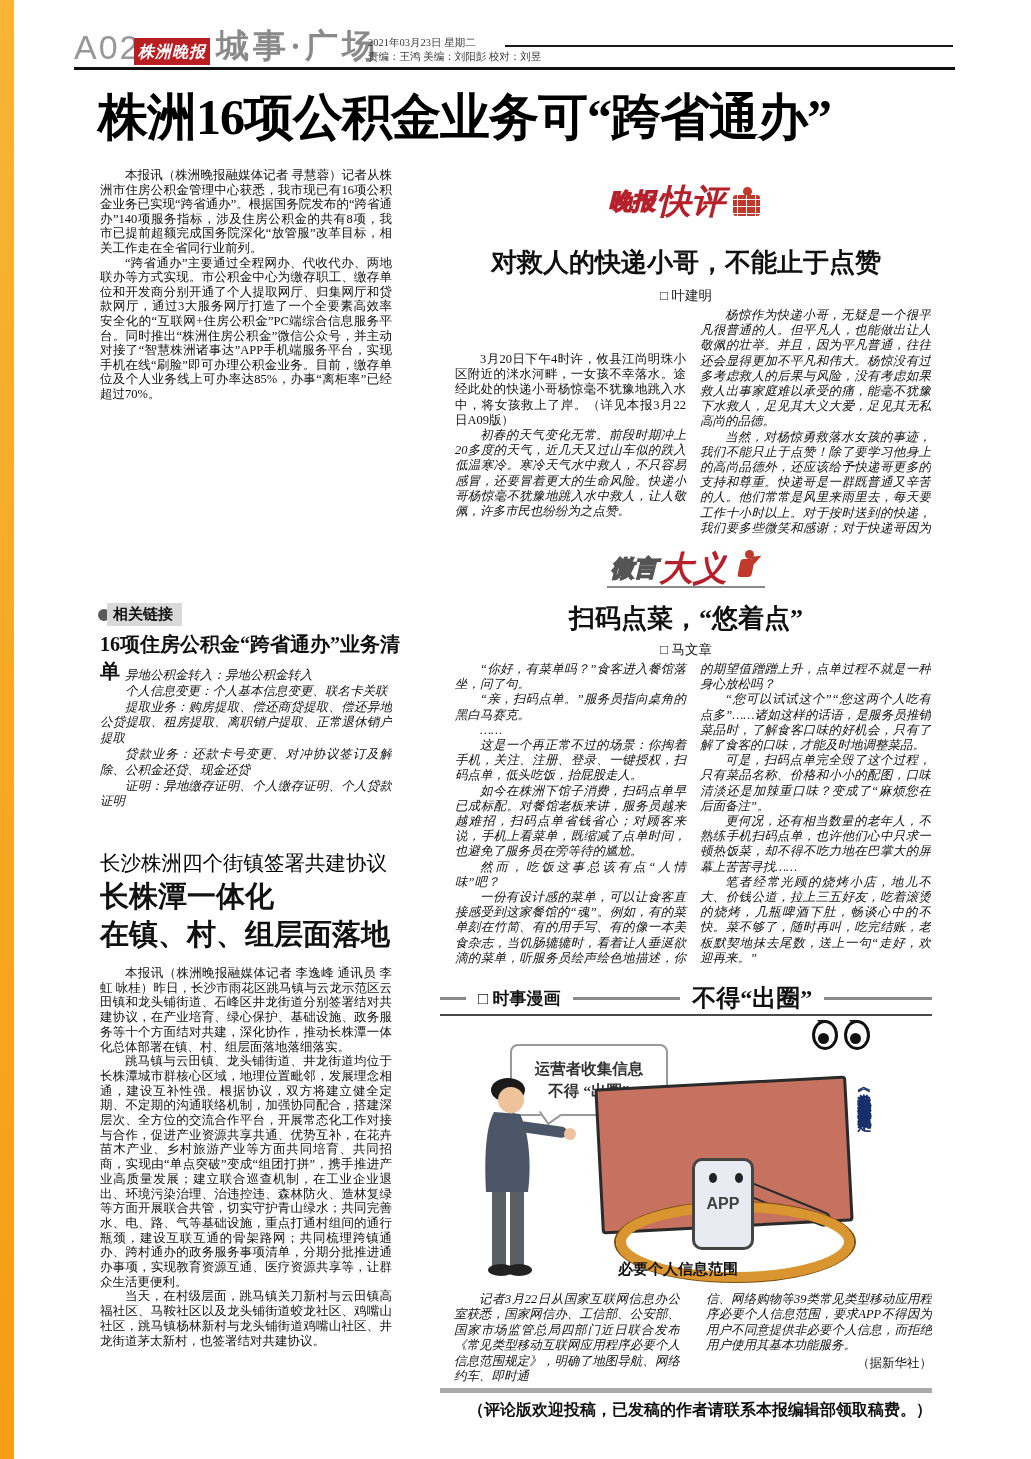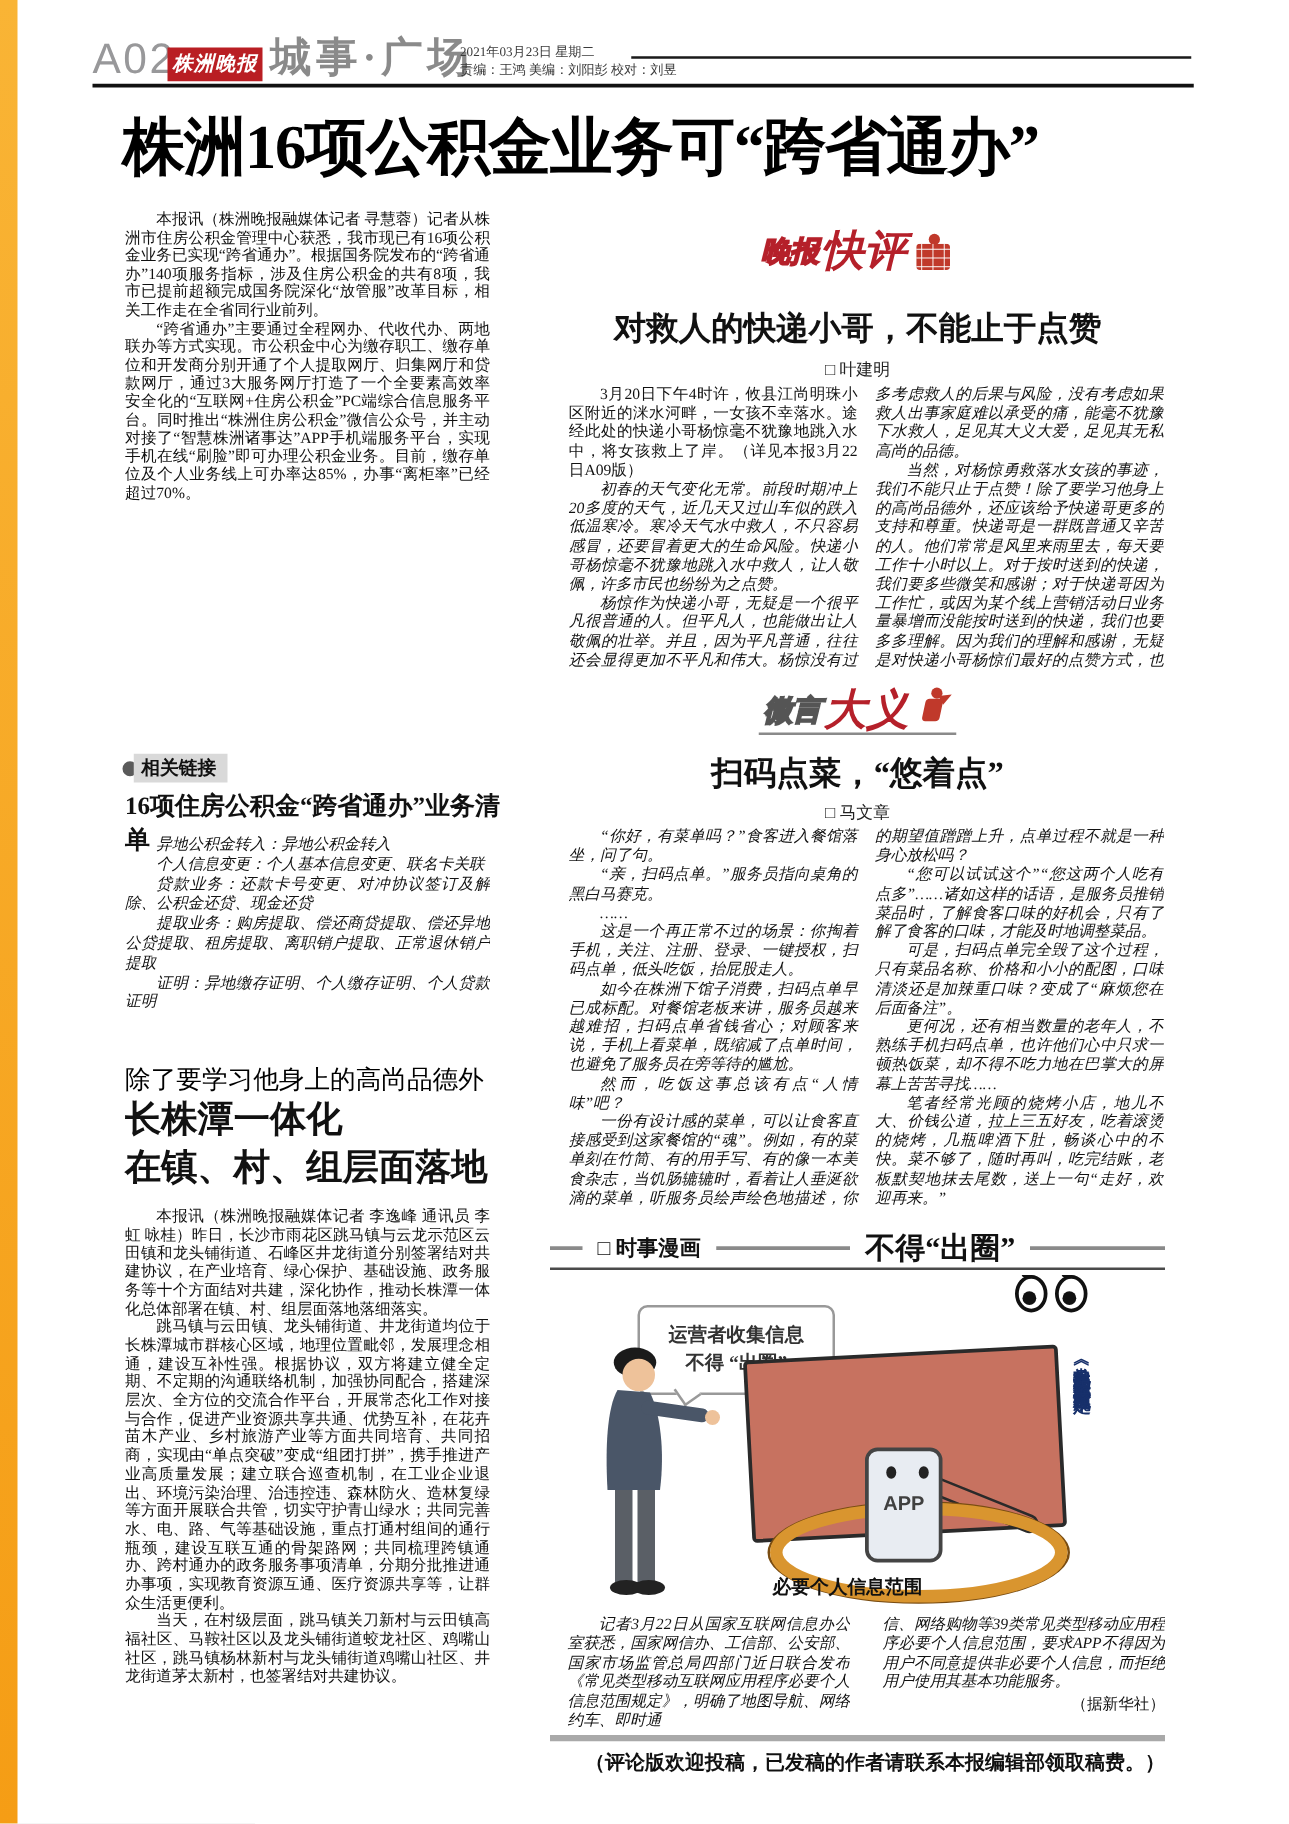--- a/index.html
+++ b/index.html
@@ -83,21 +83,21 @@
   .cmt-headline { width:492px; text-align:center; font-size:26px; font-weight:bold; }
   .hl1 { left:440px; top:245px; }
   .hl2 { left:440px; top:601px; }
   .cmt-author { width:492px; text-align:center; font-size:13.5px; color:#222; }
   .au1 { left:440px; top:287px; }
   .au2 { left:440px; top:641px; }
   .cmt-body { left:455px; width:476px; column-count:2; column-gap:14px;
     font-size:12.5px; line-height:15.2px; }
   .c1-body { top:308px; height:238px; }
   .c1-body p { font-style:italic; }
-  .c1-body p:first-child { font-style:normal; }
+  .c1-body p:first-child { font-style:normal;margin-top:44px; }
   .c2-body { top:662px; height:320px; }
 
   
   .cartoon { left:440px; top:984px; width:492px; height:462px; }
   .ct-header { display:flex; align-items:center; gap:12px; height:28px;text-align:center; }
   .ct-dash { width:26px; height:3px; background:#8a8a8a; }
   .ct-label { font-size:17px; font-weight:bold; white-space:nowrap; }
   .ct-line { flex:1; height:3px; background:#8a8a8a; }
   .ct-title { font-size:24px; font-weight:bold; white-space:nowrap; }
   .ct-rule { margin-top:2px; height:2px; background:#4a4a4a; }
@@ -169,26 +169,26 @@
     </div>
 
   <div class="abs rel-tag">
     <span class="donut"></span>
     <span class="rel-tag-label">相关链接</span>
   </div>
   <div class="abs rel-title">16项住房公积金“跨省通办”业务清单</div>
   <div class="abs flow kai rel-items">
       <p>异地公积金转入：异地公积金转入</p>
       <p>个人信息变更：个人基本信息变更、联名卡关联</p>
+      <p>提取业务：购房提取、偿还商贷提取、偿还异地公贷提取、租房提取、离职销户提取、正常退休销户提取</p>
       <p>贷款业务：还款卡号变更、对冲协议签订及解除、公积金还贷、现金还贷</p>
-      <p>提取业务：购房提取、偿还商贷提取、偿还异地公贷提取、租房提取、离职销户提取、正常退休销户提取</p>
       <p>证明：异地缴存证明、个人缴存证明、个人贷款证明</p>
     </div>
 
-  <div class="abs kicker">除了要学习他身上的高尚品德外</div>
+  <div class="abs kicker">长沙株洲四个街镇签署共建协议</div>
   <div class="abs int-headline">
     <div>长株潭一体化</div>
     <div>在镇、村、组层面落地</div>
   </div>
   <div class="abs flow int-body">
       <p>本报讯（株洲晚报融媒体记者 李逸峰 通讯员 李虹 咏桂）昨日，长沙市雨花区跳马镇与云龙示范区云田镇和龙头铺街道、石峰区井龙街道分别签署结对共建协议，在产业培育、绿心保护、基础设施、政务服务等十个方面结对共建，深化协作，推动长株潭一体化总体部署在镇、村、组层面落地落细落实。</p>
       <p>跳马镇与云田镇、龙头铺街道、井龙街道均位于长株潭城市群核心区域，地理位置毗邻，发展理念相通，建设互补性强。根据协议，双方将建立健全定期、不定期的沟通联络机制，加强协同配合，搭建深层次、全方位的交流合作平台，开展常态化工作对接与合作，促进产业资源共享共通、优势互补，在花卉苗木产业、乡村旅游产业等方面共同培育、共同招商，实现由“单点突破”变成“组团打拼”，携手推进产业高质量发展；建立联合巡查机制，在工业企业退出、环境污染治理、治违控违、森林防火、造林复绿等方面开展联合共管，切实守护青山绿水；共同完善水、电、路、气等基础设施，重点打通村组间的通行瓶颈，建设互联互通的骨架路网；共同梳理跨镇通办、跨村通办的政务服务事项清单，分期分批推进通办事项，实现教育资源互通、医疗资源共享等，让群众生活更便利。</p>
       <p>当天，在村级层面，跳马镇关刀新村与云田镇高福社区、马鞍社区以及龙头铺街道蛟龙社区、鸡嘴山社区，跳马镇杨林新村与龙头铺街道鸡嘴山社区、井龙街道茅太新村，也签署结对共建协议。</p>
     </div>
 

